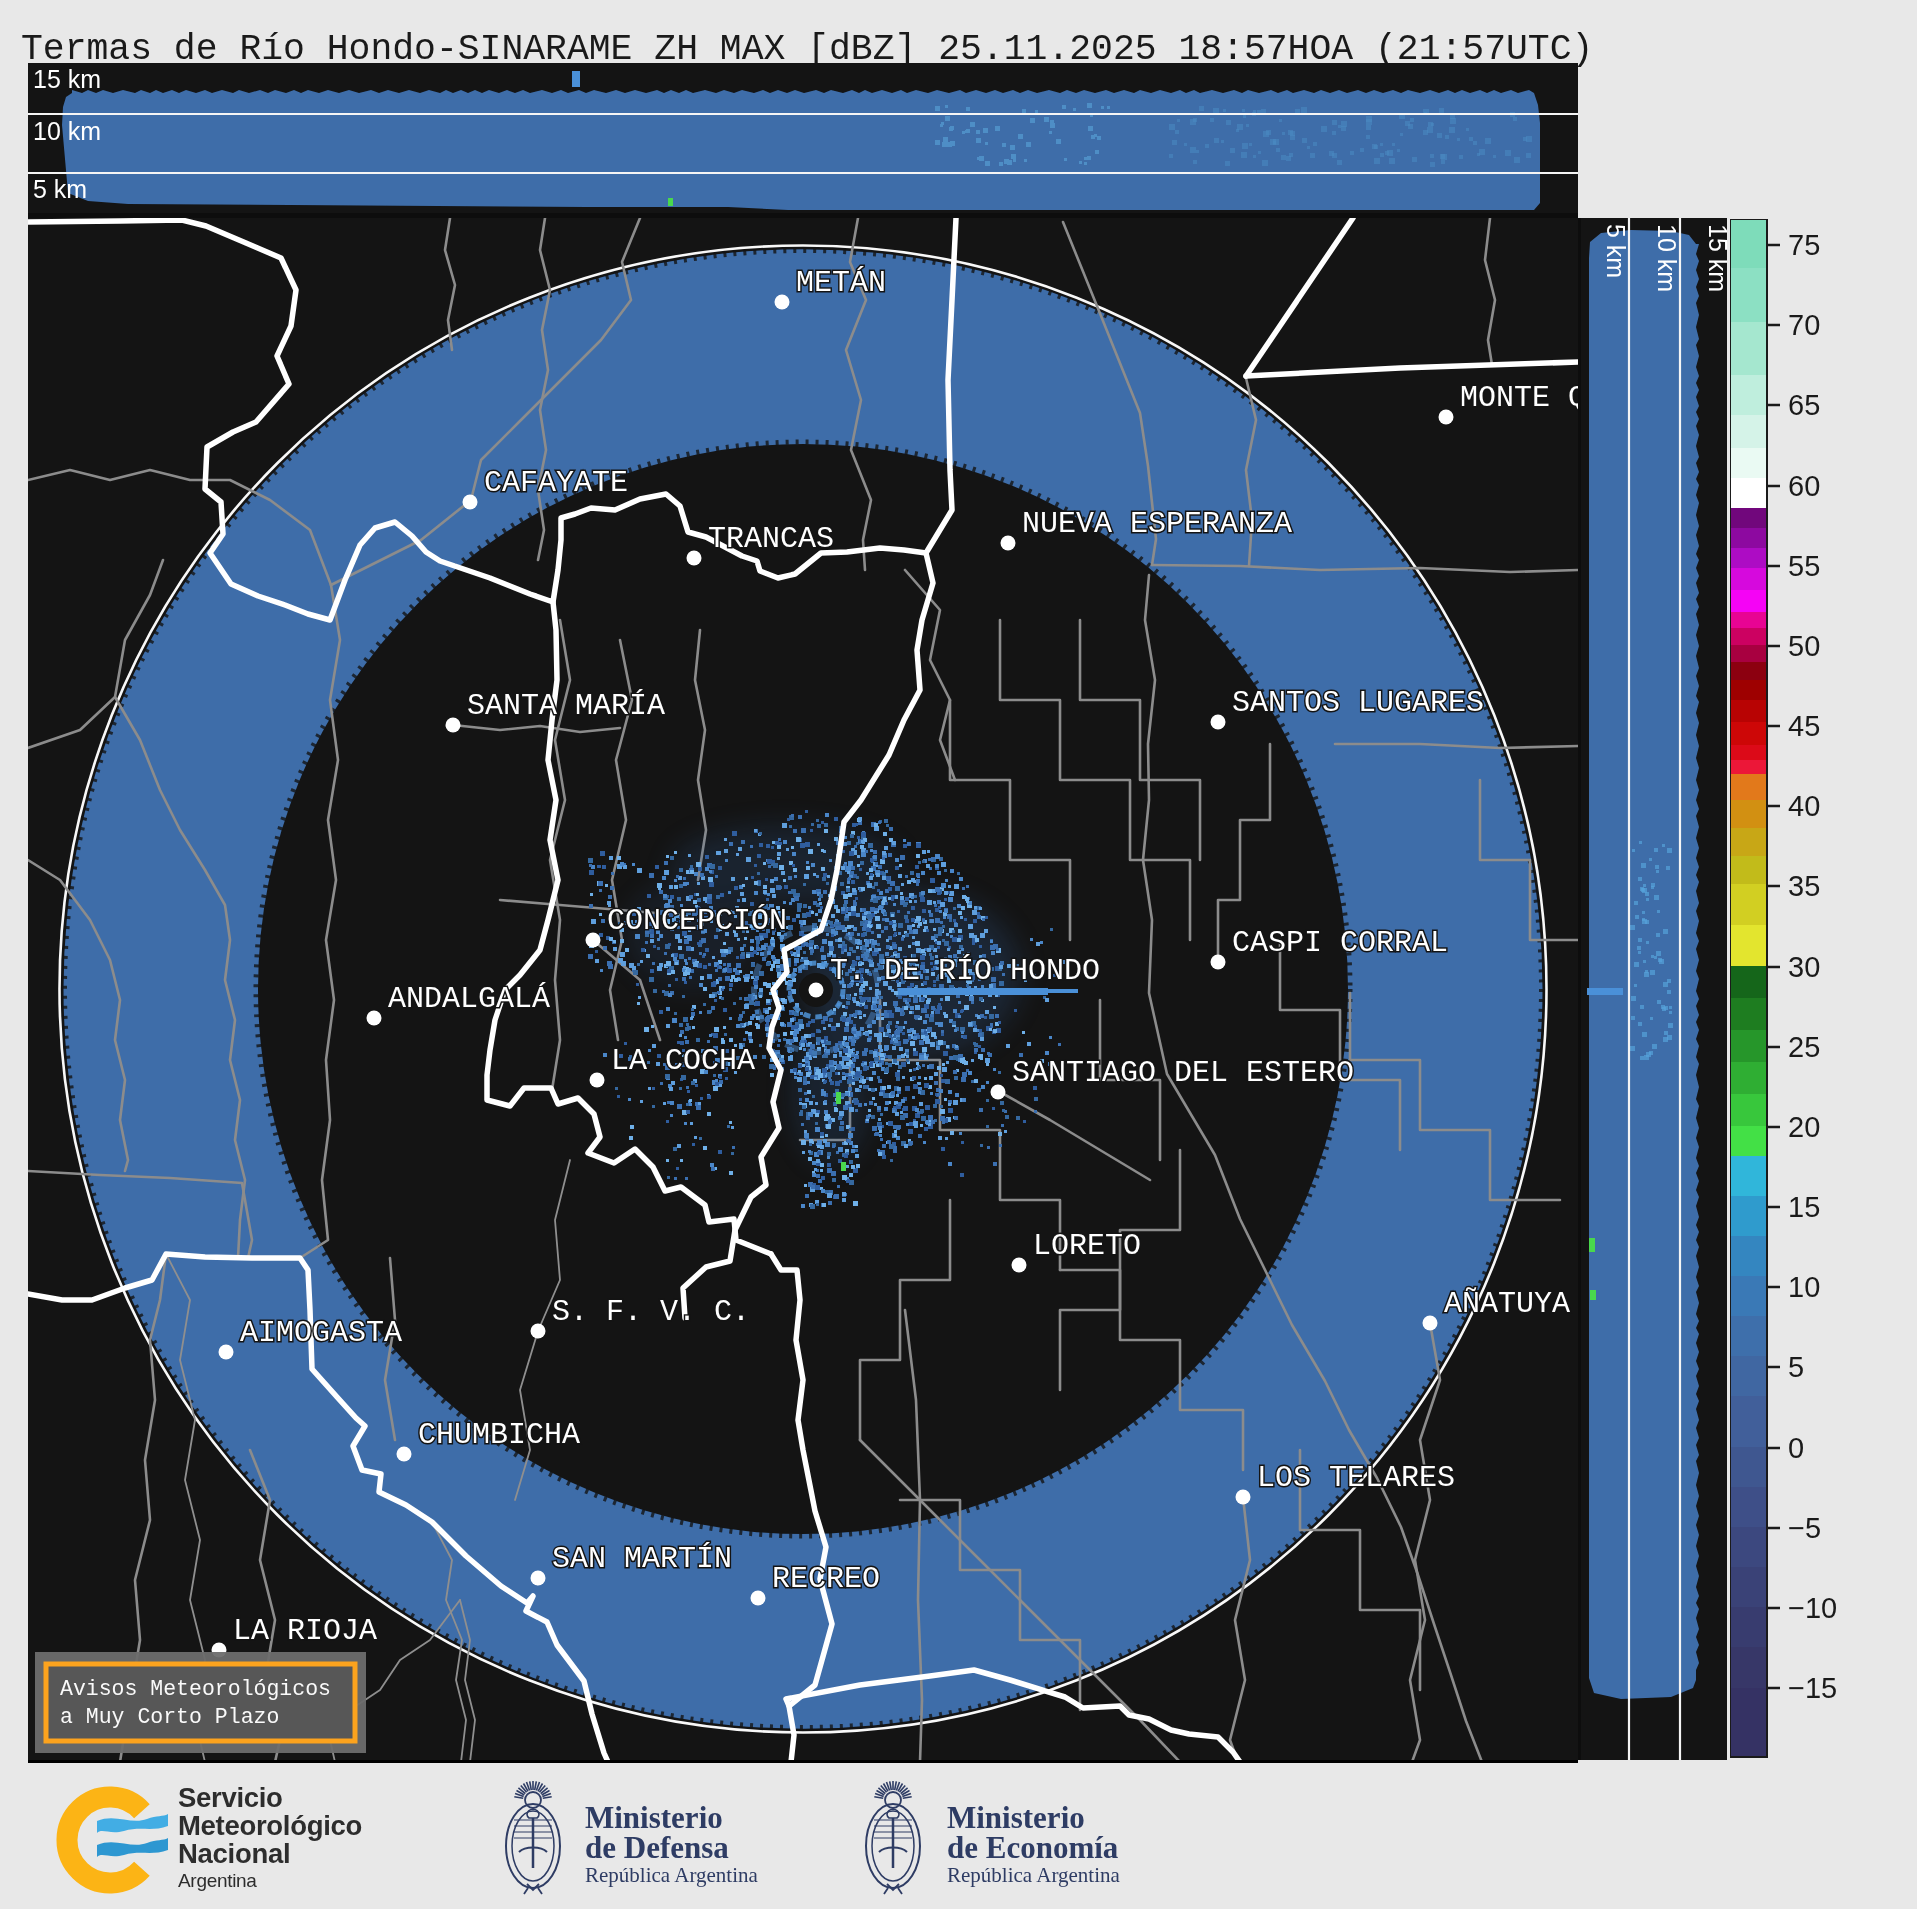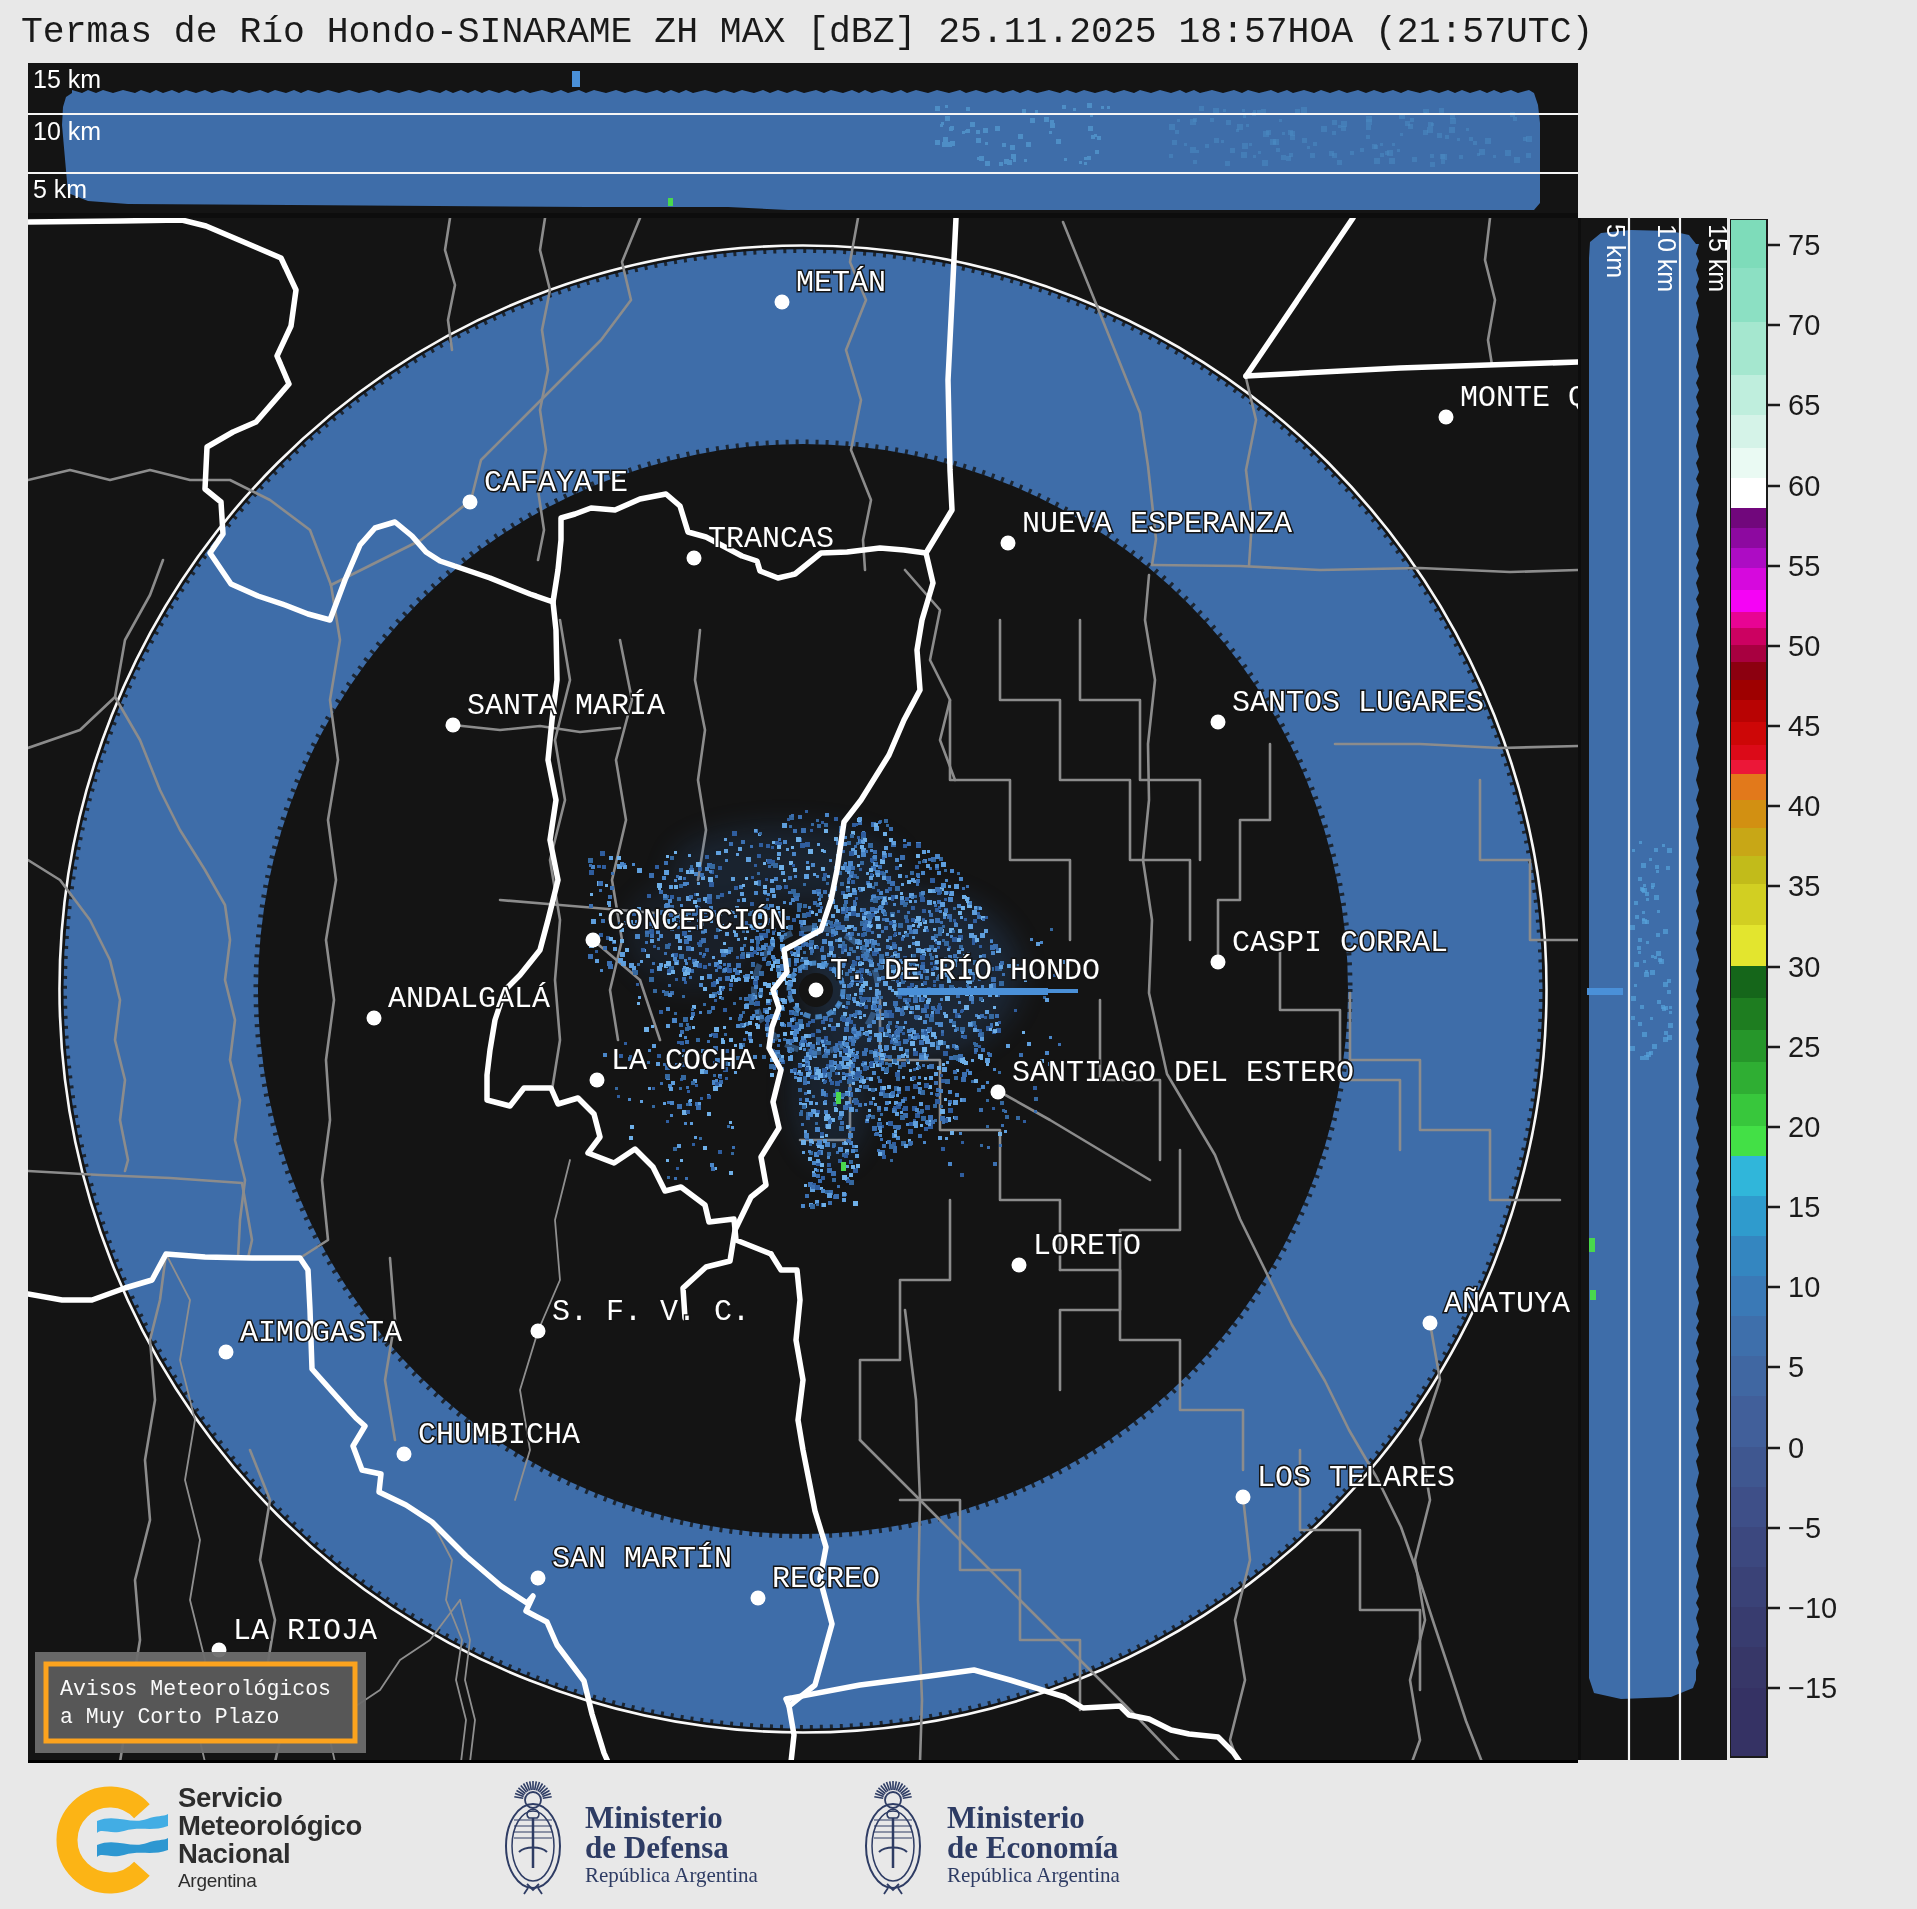--- a/index.html
+++ b/index.html
@@ -1,20 +1,20 @@
 <!DOCTYPE html>
 <html><head><meta charset="utf-8">
 <style>
  html,body{margin:0;padding:0;}
  body{width:1917px;height:1909px;position:relative;background:#e8e8e8;
       font-family:"Liberation Sans", sans-serif;overflow:hidden;}
  .mono{font-family:"Liberation Mono", monospace;}
  .abs{position:absolute;}
 </style></head><body>
-<div class="abs mono" style="left:21px;top:12px;font-size:36.4px;color:#1a1a1a;white-space:pre;letter-spacing:0px">Termas de Río Hondo-SINARAME ZH MAX [dBZ] 25.11.2025 18:57HOA (21:57UTC)</div>
+<div class="abs mono" style="left:21px;top:29px;font-size:36.4px;color:#1a1a1a;white-space:pre;letter-spacing:0px">Termas de Río Hondo-SINARAME ZH MAX [dBZ] 25.11.2025 18:57HOA (21:57UTC)</div>
 <svg class="abs" style="left:28px;top:63px" width="1550" height="152" viewBox="0 0 1550 152">
 <rect width="1550" height="152" fill="#141414"></rect>
 <path d="M34,62 L35,44 L38,34 L44,30 L44,27 L54,30 L60,27 L68,30 L75,27 L85,30 L95,27 L107,30 L113,27 L122,30 L128,27 L135,30 L144,27 L151,30 L158,27 L168,30 L177,27 L184,30 L194,27 L205,30 L211,27 L221,30 L232,27 L240,30 L247,27 L258,30 L266,27 L273,30 L280,27 L291,30 L300,27 L311,30 L321,27 L331,30 L343,27 L351,30 L360,27 L371,30 L381,27 L392,30 L401,27 L412,30 L418,27 L425,30 L433,27 L440,30 L447,27 L454,30 L461,27 L471,30 L479,27 L487,30 L495,27 L502,30 L514,27 L524,30 L533,27 L540,30 L551,27 L558,30 L566,27 L578,30 L588,27 L597,30 L607,27 L618,30 L629,27 L636,30 L643,27 L651,30 L658,27 L665,30 L677,27 L688,30 L696,27 L706,30 L714,27 L726,30 L735,27 L742,30 L750,27 L759,30 L767,27 L776,30 L788,27 L796,30 L803,27 L815,30 L824,27 L831,30 L837,27 L844,30 L854,27 L864,30 L873,27 L879,30 L888,27 L900,30 L909,27 L921,30 L932,27 L938,30 L948,27 L958,30 L967,27 L975,30 L985,27 L992,30 L1000,27 L1009,30 L1021,27 L1032,30 L1039,27 L1048,30 L1056,27 L1067,30 L1078,27 L1086,30 L1096,27 L1106,30 L1112,27 L1123,30 L1132,27 L1143,30 L1152,27 L1158,30 L1166,27 L1172,30 L1184,27 L1195,30 L1206,27 L1214,30 L1220,27 L1231,30 L1243,27 L1250,30 L1259,27 L1265,30 L1276,27 L1286,30 L1293,27 L1302,30 L1311,27 L1319,30 L1330,27 L1338,30 L1346,27 L1355,30 L1365,27 L1373,30 L1380,27 L1392,30 L1402,27 L1411,30 L1420,27 L1427,30 L1434,27 L1442,30 L1452,27 L1459,30 L1466,27 L1473,30 L1483,27 L1490,30 L1501,27 L1506,30 L1510,42 L1512,60 L1512,140 L1506,147 L760,147 L700,144 L560,144 L100,141 L60,138 L40,130 Z" fill="#3e6da9"></path>
 <g opacity="0.5">
 <rect x="917" y="53" width="5" height="5" fill="#5fb0e2"></rect>
 <rect x="990" y="71" width="5" height="5" fill="#5fb0e2"></rect>
 <rect x="1069" y="73" width="4" height="4" fill="#5fb0e2"></rect>
 <rect x="948" y="67" width="4" height="4" fill="#5fb0e2"></rect>
 <rect x="938" y="44" width="4" height="4" fill="#5fb0e2"></rect>
 <rect x="967" y="63" width="5" height="5" fill="#5fb0e2"></rect>

